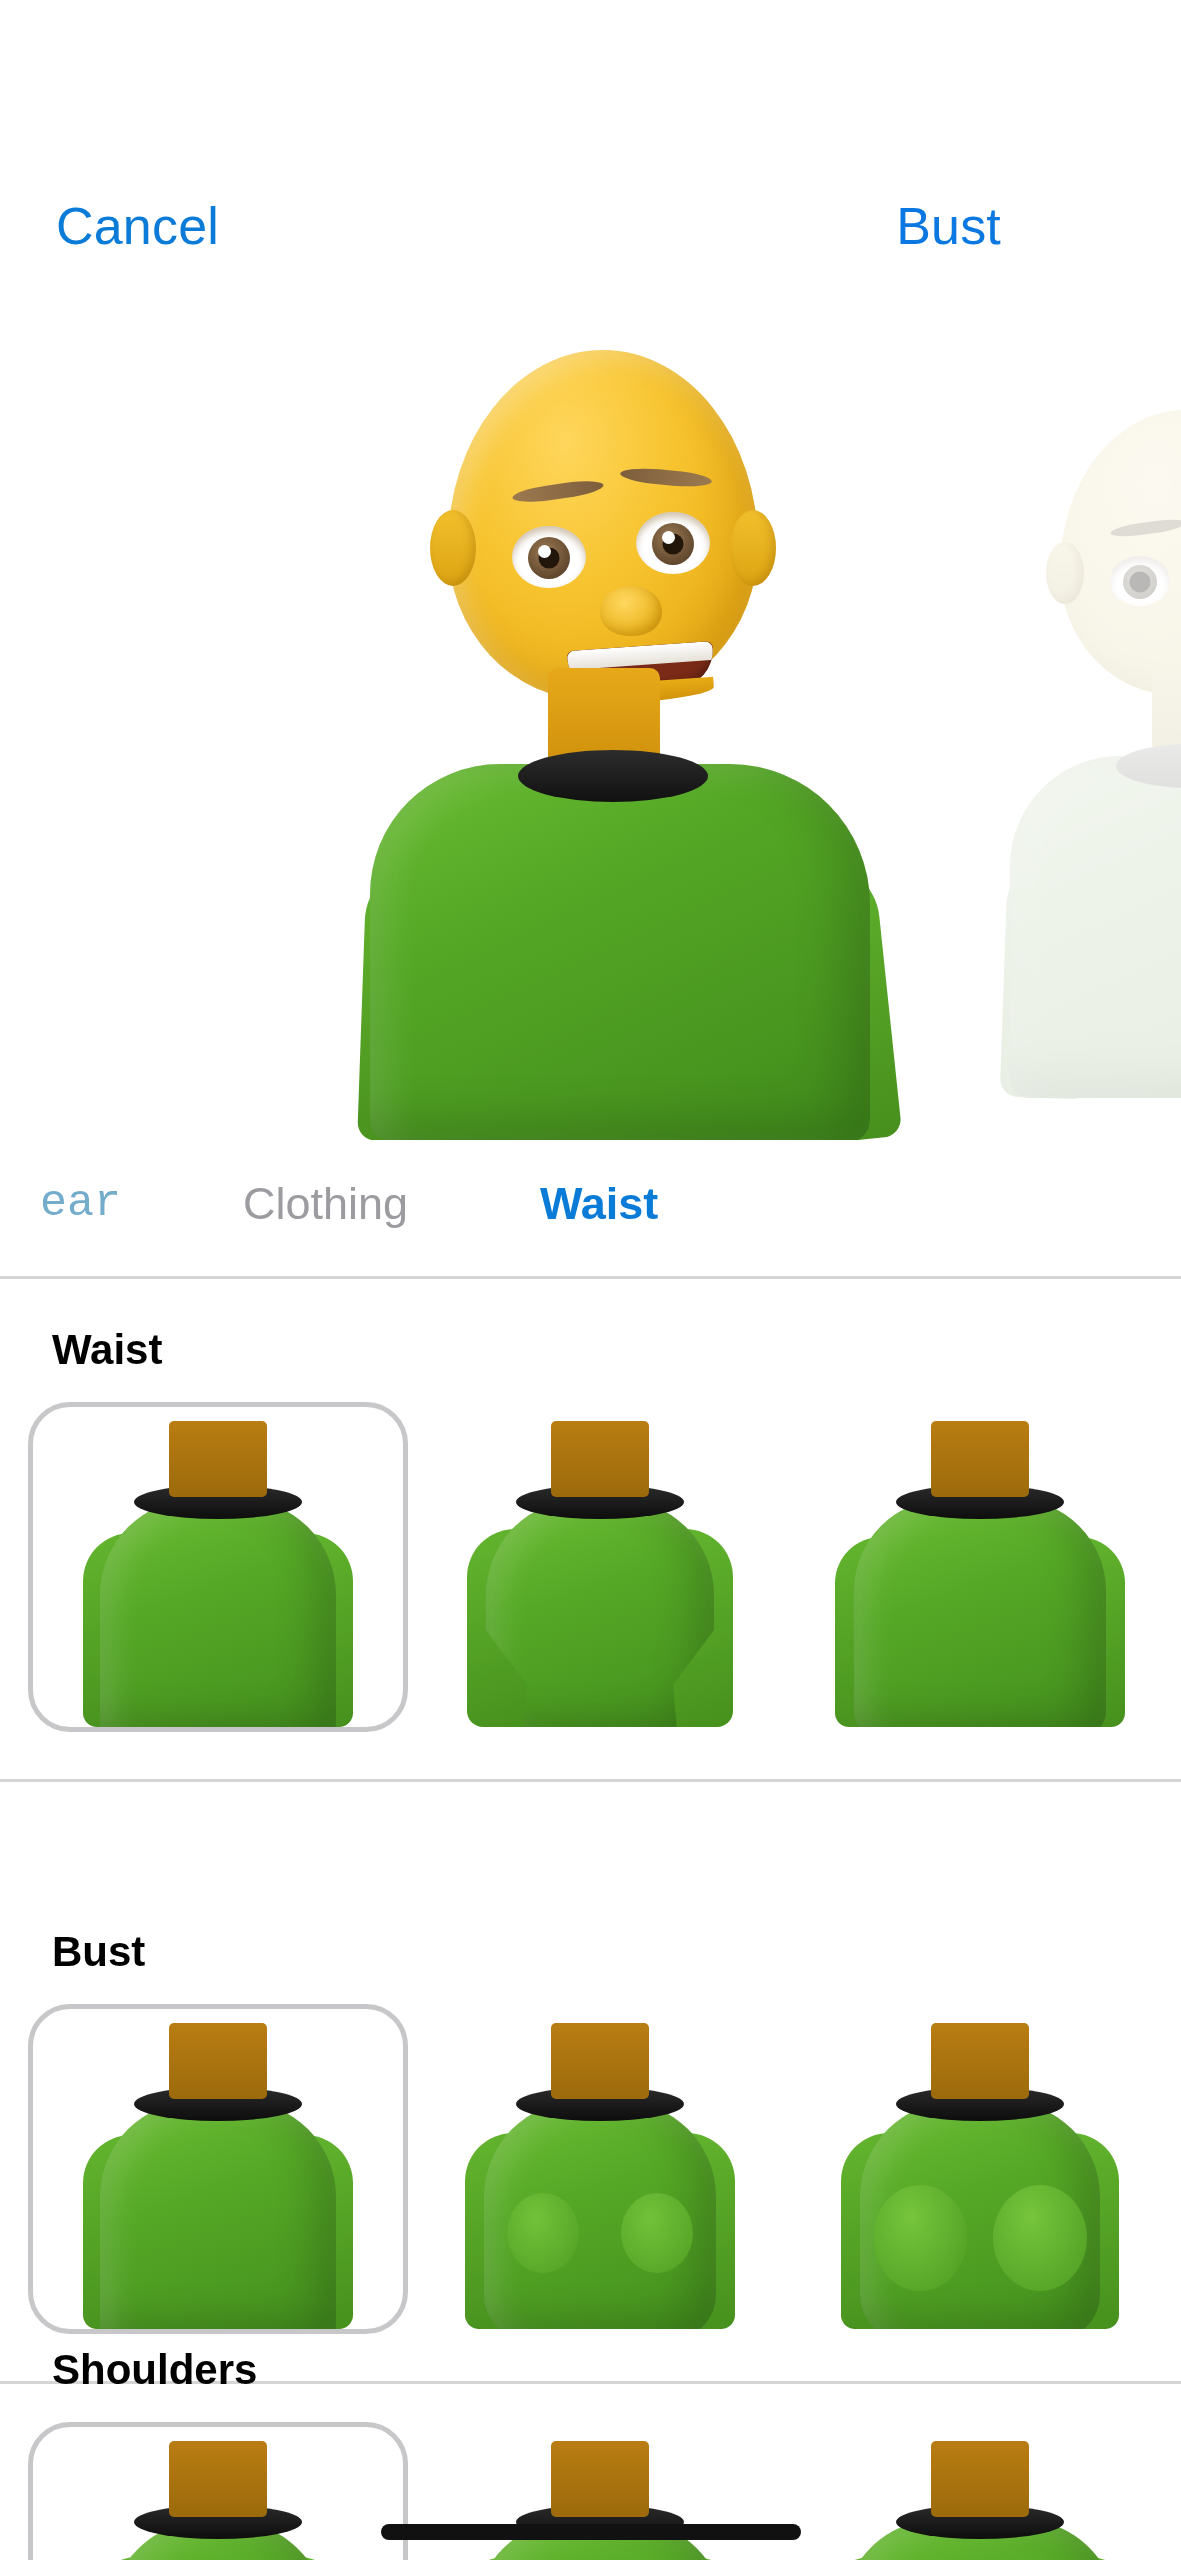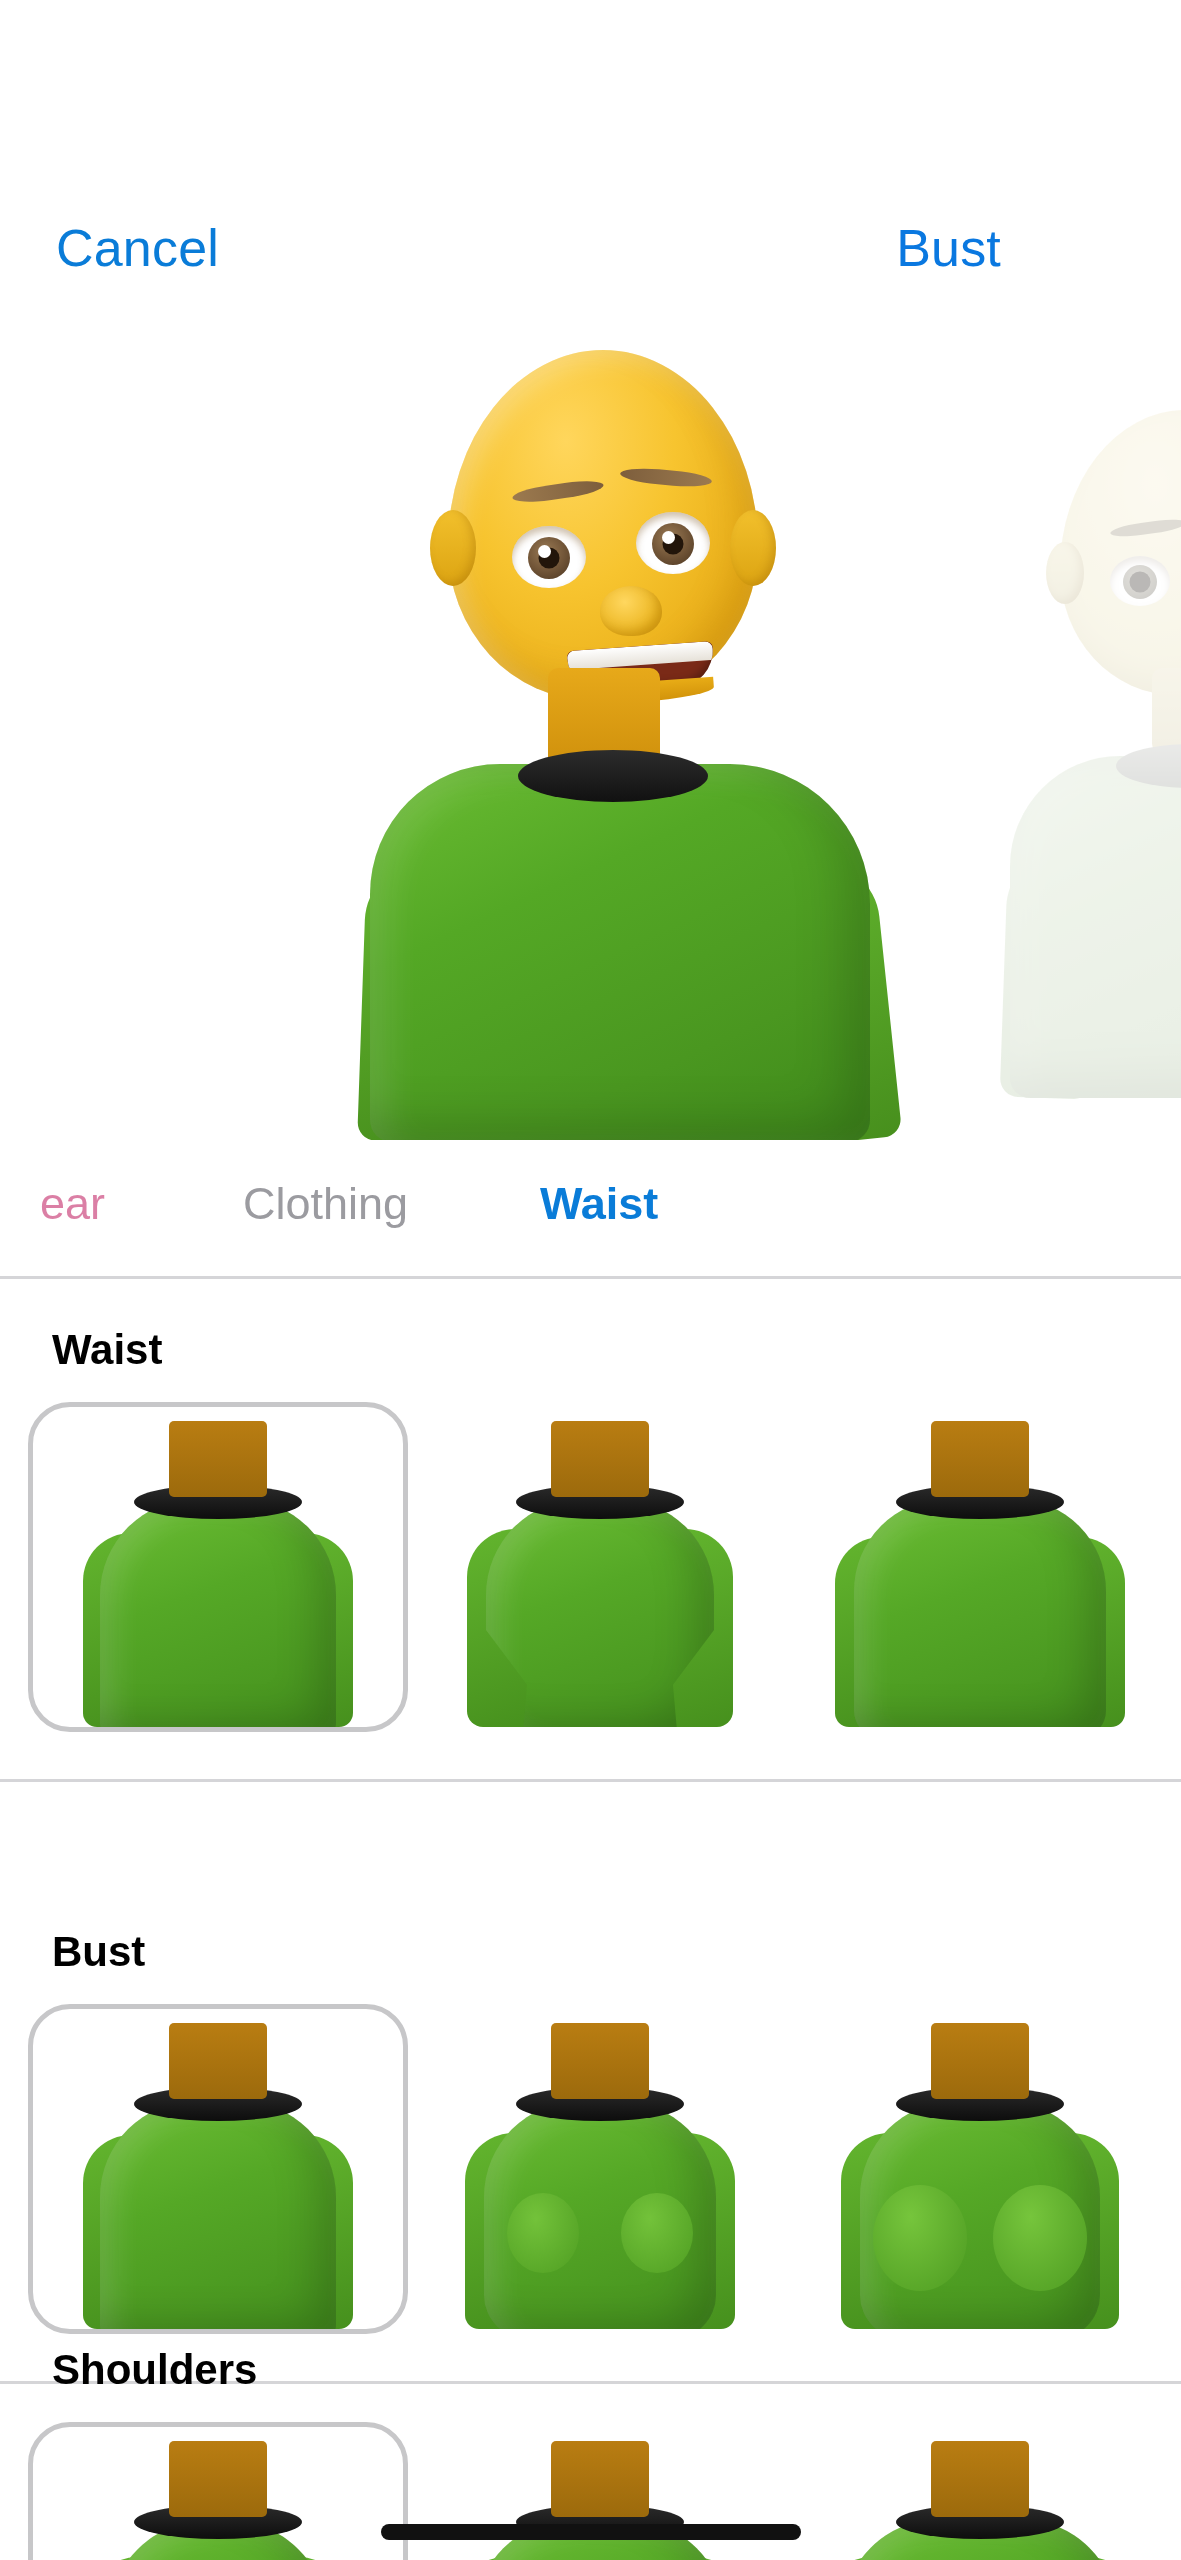--- a/index.html
+++ b/index.html
@@ -2,21 +2,21 @@
 <html><head>
 <meta charset="utf-8">
 <style>
   * { margin:0; padding:0; box-sizing:border-box; }
   html,body { width:1181px; height:2560px; background:#ffffff; overflow:hidden; }
   body { font-family:"Liberation Sans", sans-serif; -webkit-font-smoothing:antialiased; }
 
   #app { position:relative; width:1181px; height:2560px; background:#ffffff; }
 
   
-  .navbar { position:absolute; top:0; left:0; width:1053px; height:300px;margin-top:22px; }
+  .navbar { position:absolute; top:0; left:0; width:1053px; height:300px; }
   .nav-btn {
     position:absolute; font-size:52px; color:#0a7cd8; letter-spacing:0.2px;
     background:none; border:none; cursor:pointer; font-family:"Liberation Sans", sans-serif;
     white-space:nowrap;
   }
   #cancel-btn { left:56px; top:196px; }
   #done-btn   { right:52px; top:196px; color:#0a78e0; }
 
   
   .preview-stage { position:absolute; top:300px; left:0; width:1181px; height:840px; overflow:hidden; }
@@ -147,21 +147,21 @@
   }
   #memoji-side .sleeve { height:250px; width:92px; background:linear-gradient(160deg,#c6e3b1,#a8cd8f); }
   #memoji-side .sleeve.left { left:-6px; }
 
   
   .tabbar { position:absolute; top:1140px; left:0; width:1181px; height:139px; }
   .tab {
     position:absolute; top:38px; font-size:45px; white-space:nowrap;
     background:none; border:none; cursor:pointer; font-family:"Liberation Sans", sans-serif;
   }
-  #tab-headwear { left:40px;  color:#be185d; opacity:.55; }
+  #tab-headwear { left:40px;  color:#0369a1; opacity:.55;font-family:Liberation Mono, monospace; }
   #tab-clothing { left:243px; color:#9b9ba0; }
   #tab-body     { left:540px; color:#0a7cd8; font-weight:bold; }
   .tabbar-divider {
     position:absolute; left:0; bottom:0; width:1181px; height:3px; background:#d5d5d8;
   }
 
   
   .section { position:absolute; left:0; width:1173px; }
   .section-title {
     position:absolute; left:52px; top:0; font-size:42px; font-weight:bold; color:#000000;

